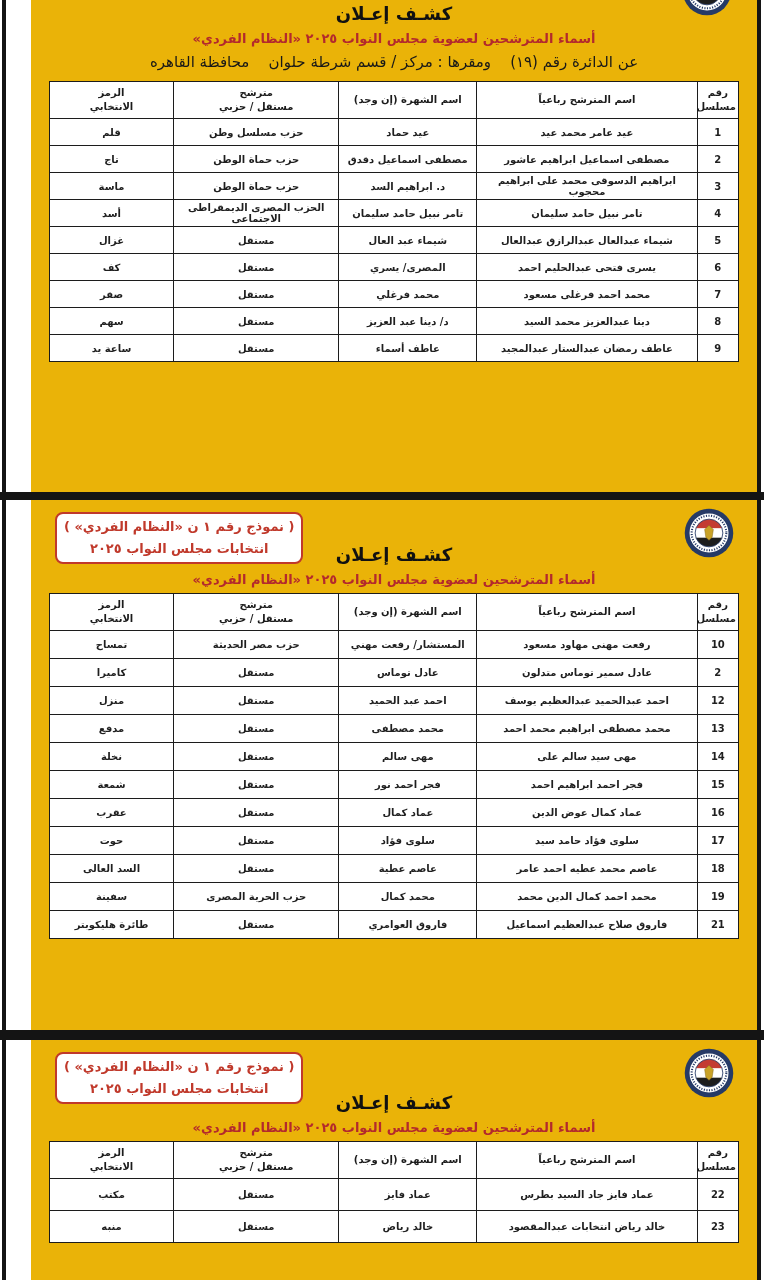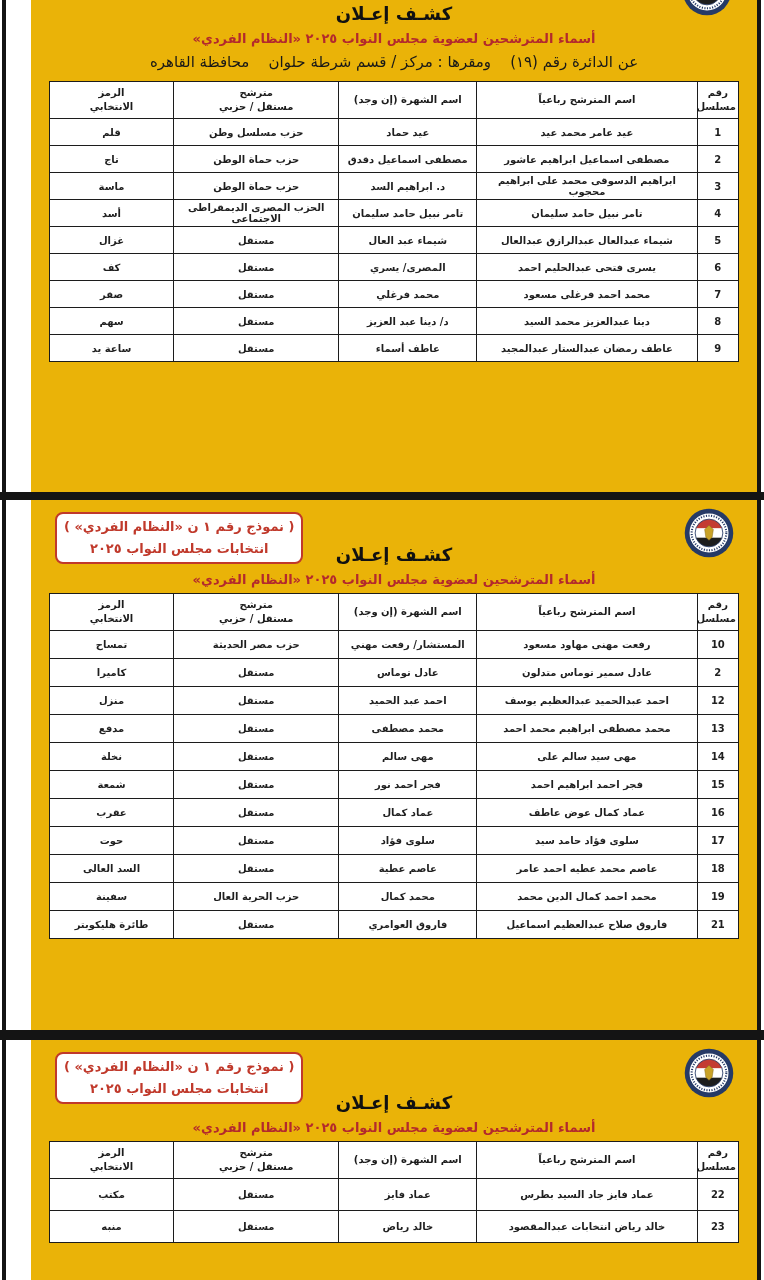--- a/index.html
+++ b/index.html
@@ -277,21 +277,21 @@
       </tr>
         <tr>
         <td class="serial-cell">15</td>
         <td>فجر احمد ابراهيم احمد</td>
         <td>فجر احمد نور</td>
         <td>مستقل</td>
         <td>شمعة</td>
       </tr>
         <tr>
         <td class="serial-cell">16</td>
-        <td>عماد كمال عوض عاطف</td>
+        <td>عماد كمال عوض الدين</td>
         <td>عماد كمال</td>
         <td>مستقل</td>
         <td>عقرب</td>
       </tr>
         <tr>
         <td class="serial-cell">17</td>
         <td>سلوى فؤاد حامد سيد</td>
         <td>سلوى فؤاد</td>
         <td>مستقل</td>
         <td>حوت</td>
@@ -300,21 +300,21 @@
         <td class="serial-cell">18</td>
         <td>عاصم محمد عطيه احمد عامر</td>
         <td>عاصم عطية</td>
         <td>مستقل</td>
         <td>السد العالى</td>
       </tr>
         <tr>
         <td class="serial-cell">19</td>
         <td>محمد احمد كمال الدين محمد</td>
         <td>محمد كمال</td>
-        <td>حزب الحرية العال</td>
+        <td>حزب الحرية المصرى</td>
         <td>سفينة</td>
       </tr>
         <tr>
         <td class="serial-cell">21</td>
         <td>فاروق صلاح عبدالعظيم اسماعيل</td>
         <td>فاروق العوامري</td>
         <td>مستقل</td>
         <td>طائرة هليكوبتر</td>
       </tr>
       </tbody>

